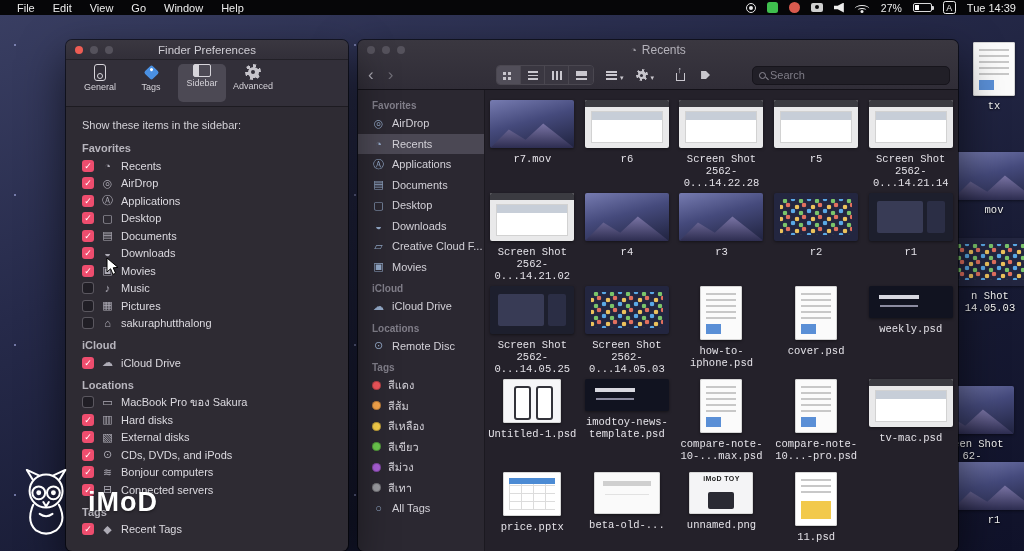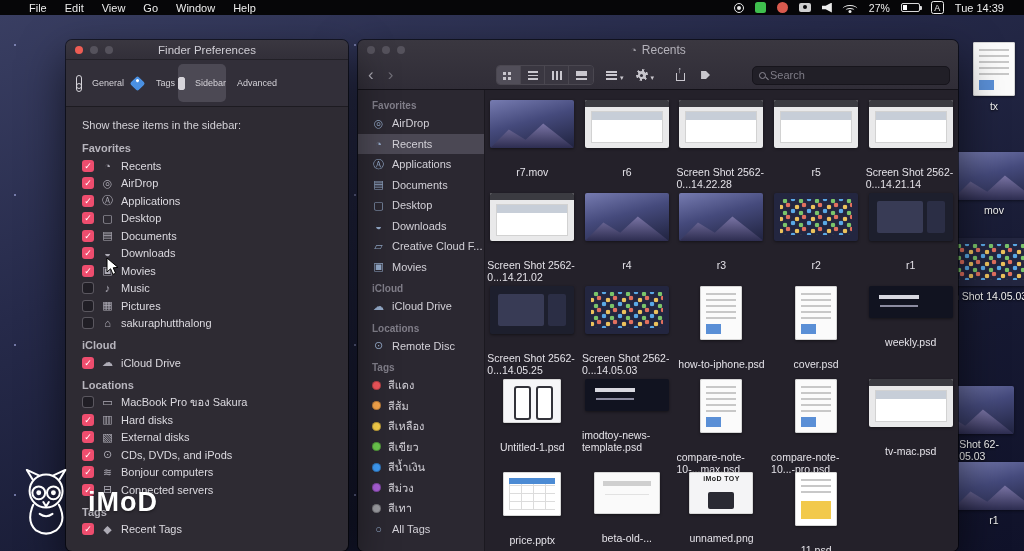--- a/index.html
+++ b/index.html
@@ -5,21 +5,21 @@
   *{margin:0;padding:0;box-sizing:border-box;}
   html,body{width:1024px;height:551px;overflow:hidden;}
   body{font-family:"Liberation Sans","DejaVu Sans",sans-serif;position:relative;
        background:linear-gradient(160deg,#3a3f63 0%,#262a4a 35%,#171a33 70%,#10122a 100%);color:#ddd;}
   body::before{content:'';position:absolute;inset:0;pointer-events:none;opacity:.6;
        background-image:radial-gradient(circle,#cfd4ff 0.8px,transparent 1px),radial-gradient(circle,#aab0e8 0.7px,transparent 1px);
        background-size:240px 190px,170px 150px;background-position:30px 60px,100px 120px;}
 
   
   .menubar{position:absolute;top:0;left:0;right:0;height:15px;background:#060608;display:flex;align-items:center;
-           font-size:11px;color:#ececec;z-index:50;padding:0 20px;}
+           font-size:11px;color:#ececec;z-index:50;padding:0 8px;}
   #menu-items{display:flex;gap:0;}
   .mb-item{padding:0 9px;cursor:default;}
   .mb-status{margin-left:auto;display:flex;align-items:center;gap:11px;}
   .st-record{width:10px;height:10px;border:1.4px solid #e8e8e8;border-radius:50%;position:relative;}
   .st-record::after{content:'';position:absolute;inset:2px;background:#e8e8e8;border-radius:50%;}
   .st-green{width:11px;height:11px;border-radius:2.5px;background:#3fbf4e;}
   .st-red{width:11px;height:11px;border-radius:50%;background:#d95a4e;}
   .st-cam{width:12px;height:9px;border-radius:2px;background:#cfcfcf;position:relative;}
   .st-cam::after{content:'';position:absolute;left:4px;top:2px;width:4px;height:4px;border-radius:50%;background:#060608;}
   .st-vol{width:10px;height:10px;background:#ececec;clip-path:polygon(0 32%,38% 32%,100% 0,100% 100%,38% 68%,0 68%);}
@@ -80,34 +80,34 @@
   .t-slide::after{content:'';position:absolute;left:9px;top:9px;right:9px;height:5px;background:#cfcfcf;
       box-shadow:0 11px 0 -2px #e2e2e2;}
   .t-card{width:64px;height:42px;background:#f4f4f6;box-shadow:inset 0 0 0 1px #d8d8d8,0 1px 3px rgba(0,0,0,.45);
       display:flex;justify-content:center;}
   .t-card::after{content:'';position:absolute;left:19px;bottom:5px;width:26px;height:17px;background:#2a2a33;border-radius:2px;}
   .t-card .tt{font-size:7px;font-weight:bold;color:#1c1c1c;margin-top:3px;letter-spacing:.4px;}
   .t-docy{width:42px;height:54px;background:#fff;box-shadow:inset 0 0 0 1px #d8d8d8,0 1px 3px rgba(0,0,0,.45);}
   .t-docy::before{content:'';position:absolute;top:7px;left:6px;right:6px;height:16px;
       background:repeating-linear-gradient(#c8c8c8 0 2px,transparent 2px 6px);}
   .t-docy::after{content:'';position:absolute;left:6px;right:6px;bottom:7px;height:18px;background:#f2c94c;}
-  .flabel{font-size:10.5px;line-height:12px;color:#e4e2e8;text-align:left;max-width:90px;word-wrap:break-word;}
+  .flabel{font-size:10.5px;line-height:12px;color:#e4e2e8;text-align:center;max-width:90px;word-wrap:break-word;font-family:Liberation Mono, monospace;}
 
   
   .window{position:absolute;border-radius:6px;box-shadow:0 18px 45px rgba(0,0,0,.6),0 0 0 1px rgba(0,0,0,.55);overflow:hidden;}
   .dots{position:absolute;top:6px;left:9px;display:flex;gap:7px;}
   .dot{width:8px;height:8px;border-radius:50%;background:#55525c;}
   .dot.red{background:#ee5d54;}
 
   
   .pwin{left:66px;top:40px;width:282px;height:511px;background:#2e2b33;z-index:6;}
   .ptitle{height:20px;display:flex;align-items:center;justify-content:center;font-size:11.5px;color:#cfcdd4;
           background:linear-gradient(#3a3740,#322f39);border-bottom:1px solid #222027;}
   #pref-tabs{display:flex;gap:3px;padding:4px 0 4px 10px;background:#322f39;border-bottom:1px solid #1d1b21;}
-  .ptab{width:48px;height:38px;display:flex;flex-direction:row;align-items:center;justify-content:flex-end;gap:10px;border-radius:5px;}
+  .ptab{width:48px;height:38px;display:flex;flex-direction:column;align-items:center;justify-content:flex-start;gap:1px;border-radius:5px;}
   .ptab.active{background:#4c4954;}
   .ptab-lb{font-size:9px;color:#d4d2d8;}
   .ptab-ic{display:block;}
   .ic-general{width:12px;height:17px;border:1.5px solid #d6d4da;border-radius:3px;position:relative;}
   .ic-general::after{content:'';position:absolute;left:50%;bottom:1.5px;transform:translateX(-50%);width:4px;height:4px;border:1px solid #d6d4da;border-radius:50%;}
   .ic-tags{width:11px;height:11px;background:#4a90e2;border-radius:2px;transform:rotate(45deg);position:relative;margin:3px;}
   .ic-tags::after{content:'';position:absolute;left:2px;top:2px;width:3px;height:3px;background:#fff;border-radius:50%;}
   .ic-sidebar{width:18px;height:13px;border:1.5px solid #d6d4da;border-radius:2px;background:linear-gradient(90deg,#d6d4da 0 5px,transparent 5px);}
   .gear{position:relative;width:16px;height:16px;border-radius:50%;background:repeating-conic-gradient(#c6c4cb 0 28deg,transparent 28deg 60deg);}
   .gear::before{content:'';position:absolute;inset:2.5px;border-radius:50%;background:#c6c4cb;}
@@ -162,21 +162,21 @@
   #fsidebar{position:absolute;top:50px;bottom:0;left:0;width:127px;background:#2b2831;border-right:1px solid #1b1920;
             padding-top:4px;overflow:hidden;}
   .ssec{font-size:10px;font-weight:bold;color:#807e89;padding:6px 0 2px 14px;}
   .srow{display:flex;align-items:center;height:20.5px;gap:7px;padding-left:14px;font-size:11px;color:#d2d0d7;white-space:nowrap;}
   .srow.sel{background:#4b4854;}
   .sic{width:13px;text-align:center;font-size:11px;color:#93a9c8;flex:0 0 auto;}
   .tagdot{width:9px;height:9px;border-radius:50%;flex:0 0 auto;box-shadow:inset 0 0 0 1px rgba(0,0,0,.25);}
 
   #file-grid{position:absolute;top:50px;bottom:0;left:127px;right:0;display:grid;
              grid-template-columns:repeat(5,1fr);grid-auto-rows:93px;padding-top:6px;background:#24212a;overflow:hidden;}
-  .fitem{display:flex;flex-direction:column;align-items:center;gap:18px;padding-top:4px;}
+  .fitem{display:flex;flex-direction:column;align-items:center;gap:5px;padding-top:4px;}
 
   
   .watermark{position:absolute;left:14px;top:466px;z-index:20;display:flex;align-items:center;gap:8px;color:#fff;}
   .wm-text{font-size:27px;font-weight:bold;letter-spacing:1px;text-shadow:0 1px 3px rgba(0,0,0,.5);}
 
   
   .cursor{position:absolute;left:106px;top:257px;z-index:40;pointer-events:none;}
 </style>
 </head>
 <body>
@@ -338,24 +338,20 @@
       </div>
       <div class="srow">
         <span class="tagdot" style="background: rgb(248, 207, 75);"></span>
         <span>สีเหลือง</span>
       </div>
       <div class="srow">
         <span class="tagdot" style="background: rgb(108, 200, 78);"></span>
         <span>สีเขียว</span>
       </div>
       <div class="srow">
-        <span class="tagdot" style="background: rgb(63, 155, 244);"></span>
-        <span>สีน้ำเงิน</span>
-      </div>
-      <div class="srow">
         <span class="tagdot" style="background: rgb(169, 95, 214);"></span>
         <span>สีม่วง</span>
       </div>
       <div class="srow">
         <span class="tagdot" style="background: rgb(155, 155, 160);"></span>
         <span>สีเทา</span>
       </div>
       <div class="srow">
         <span class="sic">○</span>
         <span>All Tags</span>

